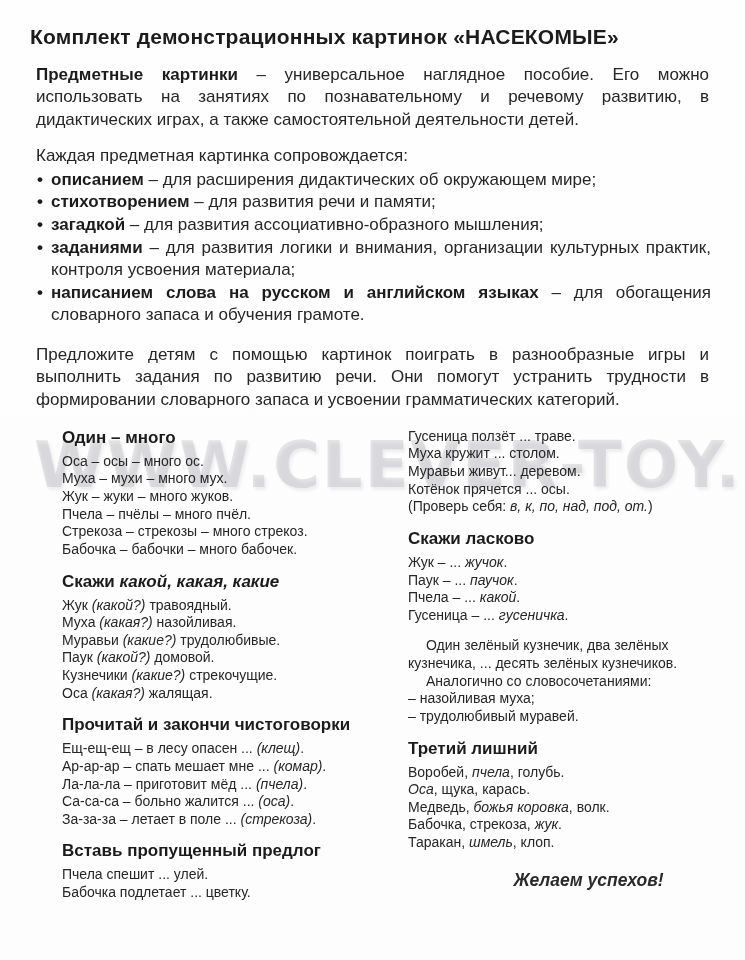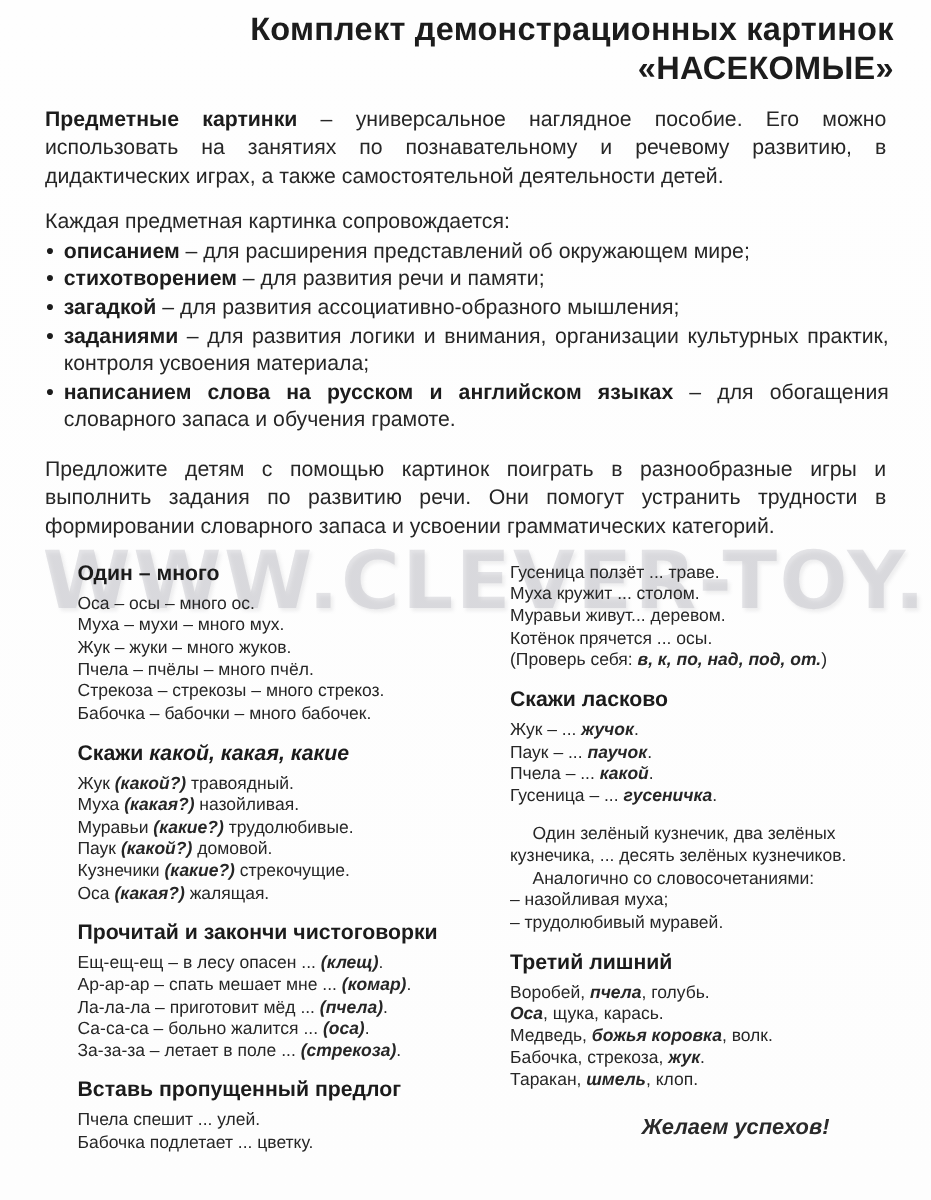--- a/index.html
+++ b/index.html
@@ -26,23 +26,23 @@
     letter-spacing: 2px;
     white-space: nowrap;
     color: rgba(168, 168, 180, 0.30);
     text-shadow: 2px 3px 3px rgba(120,120,135,0.12);
     z-index: 0;
     user-select: none;
   }
   .content { position: relative; z-index: 1; }
   .title {
     margin: 0 30px 15px;
-    padding-top: 8px;
-    text-align: right;
-    font-size: 26px;
+    padding-top: 25px;
+    text-align: left;
+    font-size: 21px;
     font-weight: bold;
     color: #1c1c1c;
     letter-spacing: 0.2px;
   }
   .para {
     margin: 0 36px 0 36px;
     font-size: 17px;
     line-height: 1.31;
     text-align: justify;
   }
@@ -82,21 +82,21 @@
     font-size: 17px;
     font-weight: bold;
     color: #1b1b1b;
   }
   .task-line {
     margin: 0;
     font-size: 14px;
     line-height: 1.26;
   }
   .task-line.indent { text-indent: 18px; }
-  .task-line i, .section-heading i { font-style: italic; font-weight: bold; }
+  .task-line i, .section-heading i { font-style: italic; }
   .closing {
     margin: 18px 0 0;
     padding-left: 36px;
     text-align: center;
     font-style: italic;
     font-weight: bold;
     font-size: 17.5px;
     color: #2a2a2a;
   }
 </style>
@@ -107,21 +107,21 @@
   <div class="watermark">WWW.CLEVER-TOY.RU</div>
 
   <div class="content">
     <h1 class="title">Комплект демонстрационных картинок «НАСЕКОМЫЕ»</h1>
 
     <p class="para"><b>Предметные картинки</b><span> – универсальное наглядное пособие. Его можно использовать на занятиях по познавательному и речевому развитию, в дидактических играх, а также самостоятельной деятельности детей.</span></p>
 
     <p class="accompanied-heading">Каждая предметная картинка сопровождается:</p>
 
     <ul class="bullets">
-        <li class="bullet"><b>описанием</b><span> – для расширения представлений об окружающем мире;</span></li>
+        <li class="bullet"><b>описанием</b><span> – для расширения дидактических об окружающем мире;</span></li>
         <li class="bullet"><b>стихотворением</b><span> – для развития речи и памяти;</span></li>
         <li class="bullet"><b>загадкой</b><span> – для развития ассоциативно-образного мышления;</span></li>
         <li class="bullet"><b>заданиями</b><span> – для развития логики и внимания, организации культурных практик, контроля усвоения материала;</span></li>
         <li class="bullet"><b>написанием слова на русском и английском языках</b><span> – для обогащения словарного запаса и обучения грамоте.</span></li>
       </ul>
 
     <p class="para suggest">Предложите детям с помощью картинок поиграть в разнообразные игры и выполнить задания по развитию речи. Они помогут устранить трудности в формировании словарного запаса и усвоении грамматических категорий.</p>
 
     <div class="columns">
       <div class="col-left">

